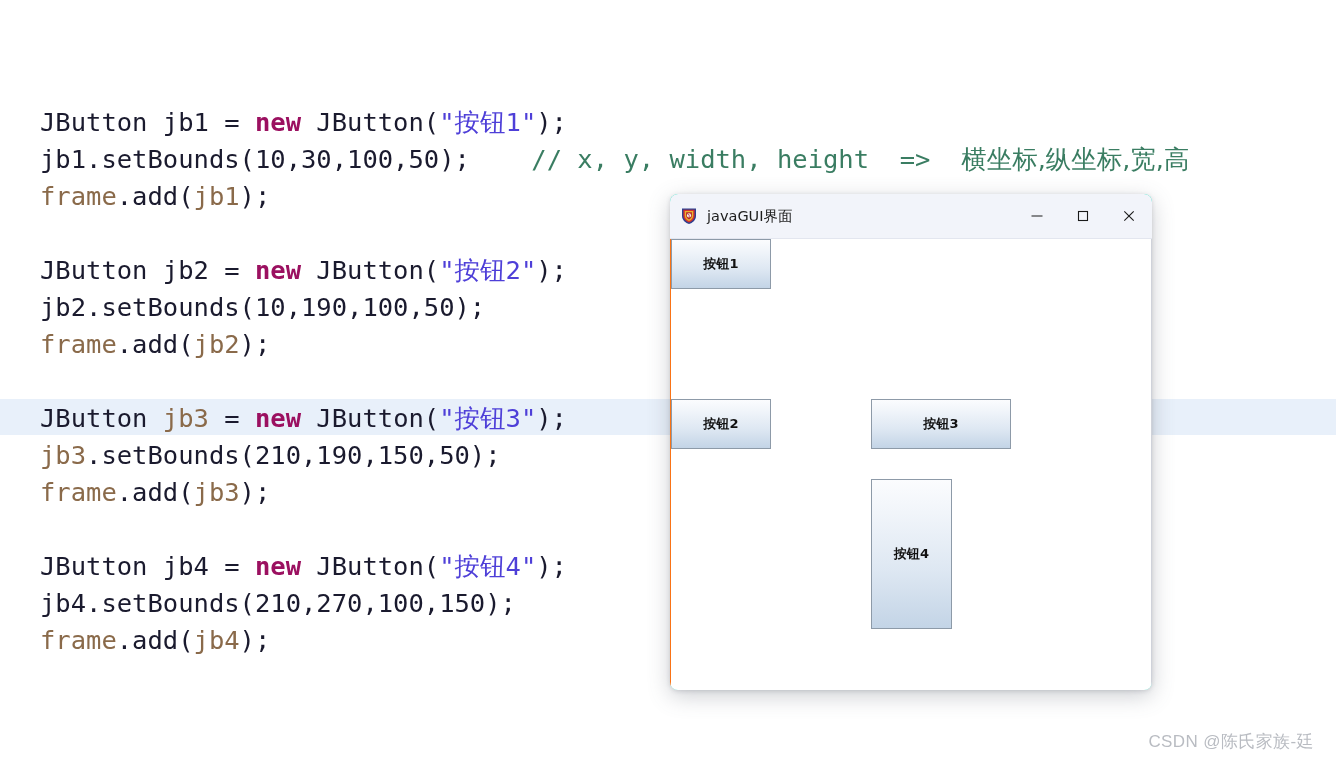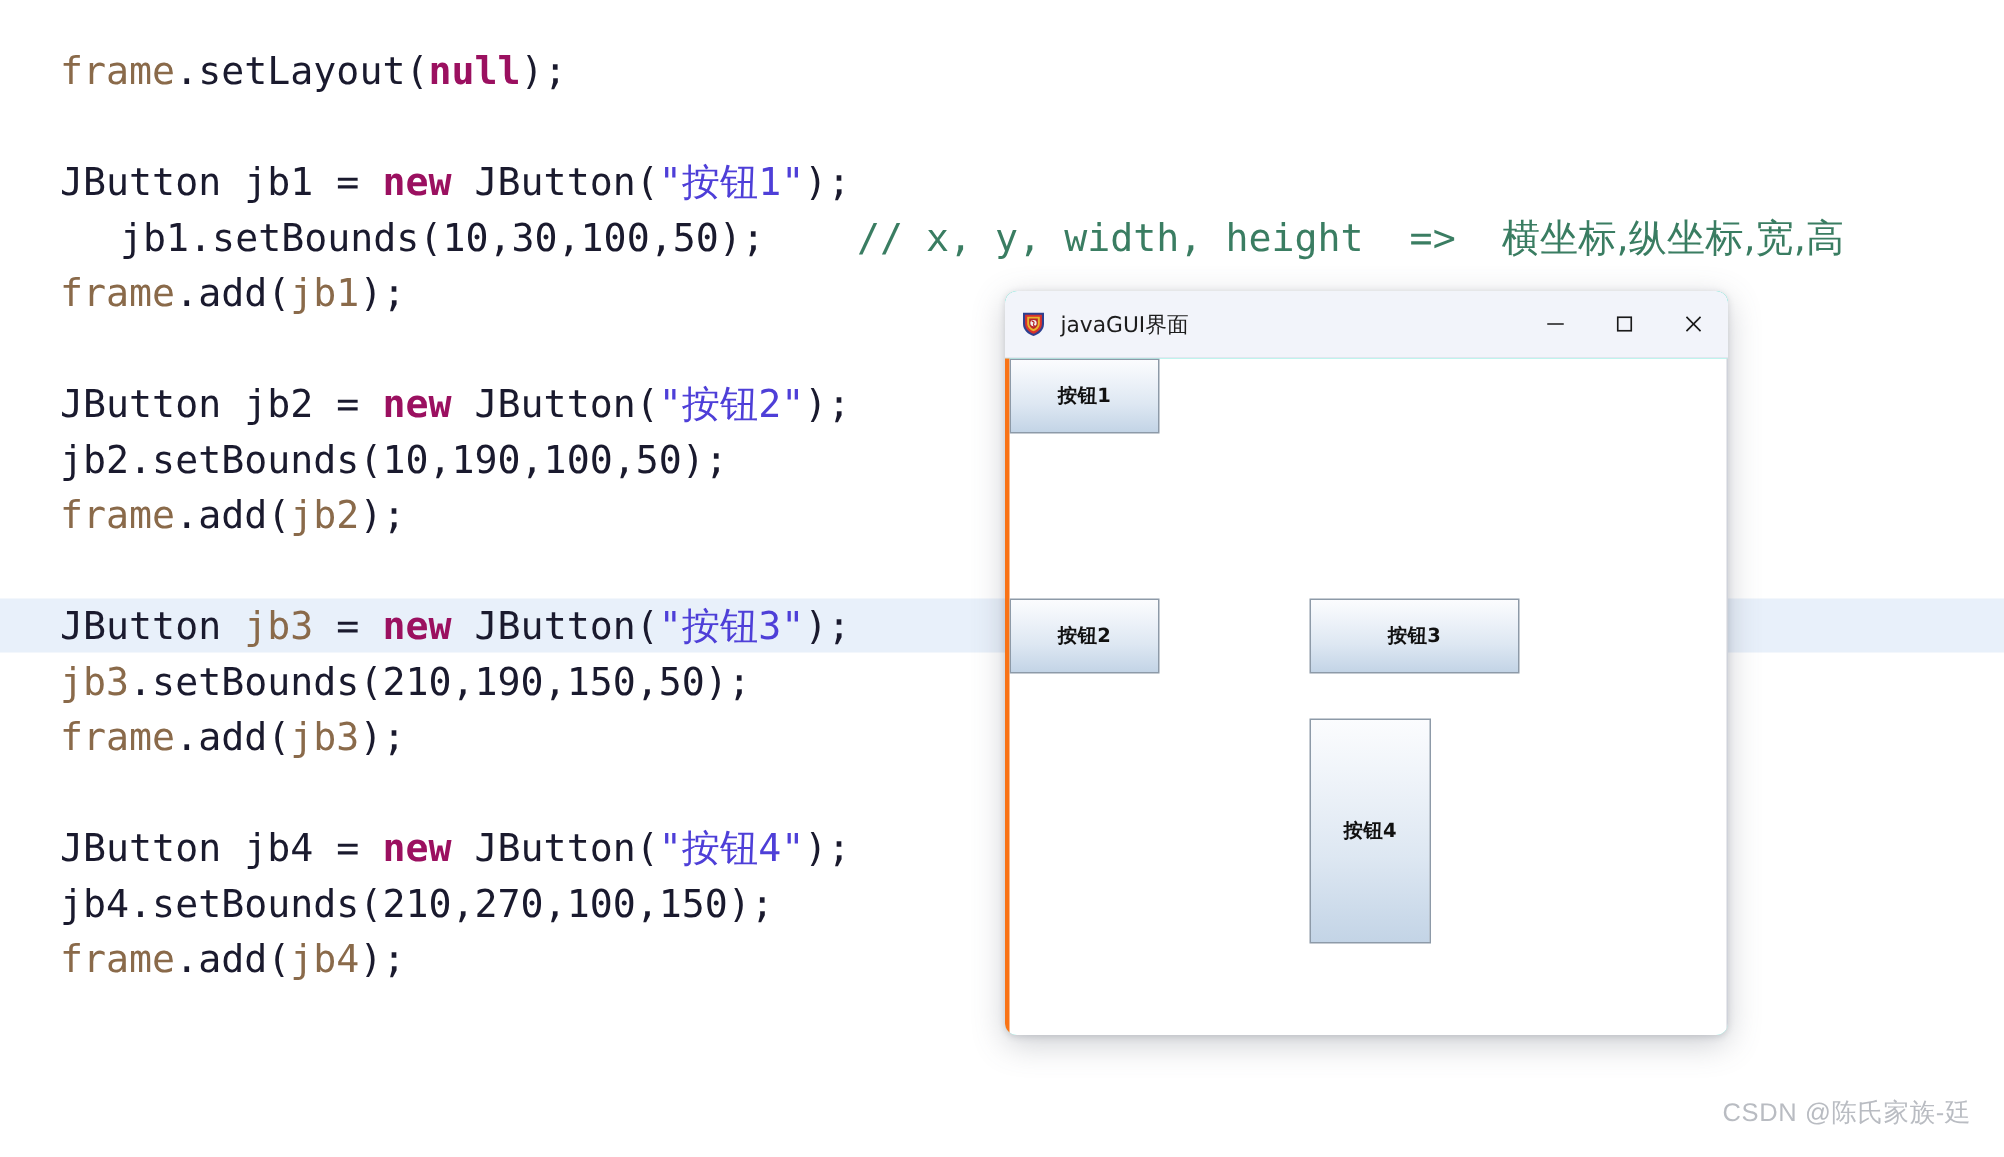--- a/index.html
+++ b/index.html
@@ -89,21 +89,21 @@
     align-items: center;
     justify-content: center;
     flex: none;
   }
   .win-ctl svg { display: block; }
 
   #content-pane {
     position: relative;
     height: 452px;
     background: #ffffff;
-    border-left: 3px solid #f97316;
+    border-left: 1px solid #f97316;
     border-right: 1px solid #cfd2da;
     border-bottom: 1px solid #cfd2da;
     box-sizing: border-box;
     overflow: hidden;
   }
 
   .swing-btn {
     position: absolute;
     box-sizing: border-box;
     border: 1px solid #8d9aa8;
@@ -129,23 +129,22 @@
     letter-spacing: 0.4px;
     white-space: nowrap;
   }
 </style>
 </head>
 <body>
 
 <div id="code-area">
   <div class="hl-band" style="top: 399px; background: rgb(232, 240, 250);"></div>
 
-<div class="code-line" style="top: 30px;"><span class="tok-var">frame</span><span class="tok-plain">.setLayout(</span><span class="tok-kw">null</span><span class="tok-plain">);</span></div>
     <div class="code-line" style="top: 104px;"><span class="tok-plain">JButton jb1 = </span><span class="tok-kw">new</span><span class="tok-plain"> JButton(</span><span class="tok-str">"按钮1"</span><span class="tok-plain">);</span></div>
-    <div class="code-line" style="top: 141px; margin-left: 40px;"><span class="tok-plain">jb1.setBounds(10,30,100,50);</span><span class="tok-cmt">    // x, y, width, height  =&gt;  </span><span class="tok-cmt-cn">横坐标,纵坐标,宽,高</span></div>
+    <div class="code-line" style="top: 141px;"><span class="tok-plain">jb1.setBounds(10,30,100,50);</span><span class="tok-cmt">    // x, y, width, height  =&gt;  </span><span class="tok-cmt-cn">横坐标,纵坐标,宽,高</span></div>
     <div class="code-line" style="top: 178px;"><span class="tok-var">frame</span><span class="tok-plain">.add(</span><span class="tok-var">jb1</span><span class="tok-plain">);</span></div>
     <div class="code-line" style="top: 252px;"><span class="tok-plain">JButton jb2 = </span><span class="tok-kw">new</span><span class="tok-plain"> JButton(</span><span class="tok-str">"按钮2"</span><span class="tok-plain">);</span></div>
     <div class="code-line" style="top: 289px;"><span class="tok-plain">jb2.setBounds(10,190,100,50);</span></div>
     <div class="code-line" style="top: 326px;"><span class="tok-var">frame</span><span class="tok-plain">.add(</span><span class="tok-var">jb2</span><span class="tok-plain">);</span></div>
     <div class="code-line" style="top: 400px;"><span class="tok-plain">JButton </span><span class="tok-var">jb3</span><span class="tok-plain"> = </span><span class="tok-kw">new</span><span class="tok-plain"> JButton(</span><span class="tok-str">"按钮3"</span><span class="tok-plain">);</span></div>
     <div class="code-line" style="top: 437px;"><span class="tok-var">jb3</span><span class="tok-plain">.setBounds(210,190,150,50);</span></div>
     <div class="code-line" style="top: 474px;"><span class="tok-var">frame</span><span class="tok-plain">.add(</span><span class="tok-var">jb3</span><span class="tok-plain">);</span></div>
     <div class="code-line" style="top: 548px;"><span class="tok-plain">JButton jb4 = </span><span class="tok-kw">new</span><span class="tok-plain"> JButton(</span><span class="tok-str">"按钮4"</span><span class="tok-plain">);</span></div>
     <div class="code-line" style="top: 585px;"><span class="tok-plain">jb4.setBounds(210,270,100,150);</span></div>
     <div class="code-line" style="top: 622px;"><span class="tok-var">frame</span><span class="tok-plain">.add(</span><span class="tok-var">jb4</span><span class="tok-plain">);</span></div>

